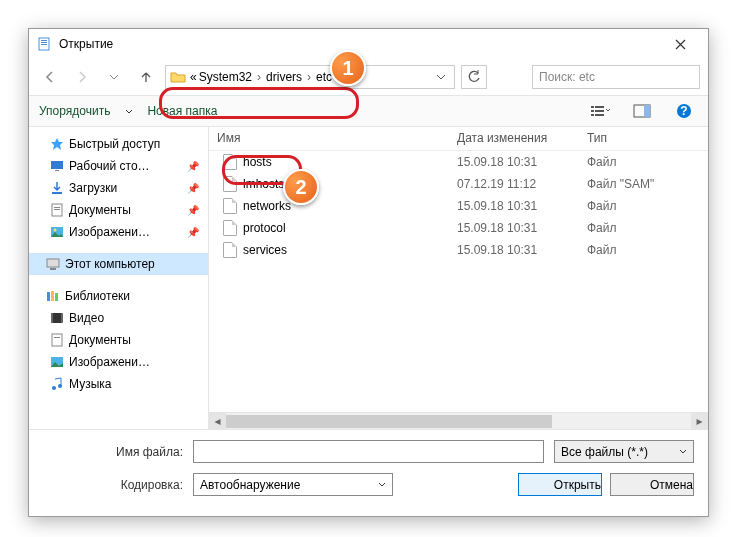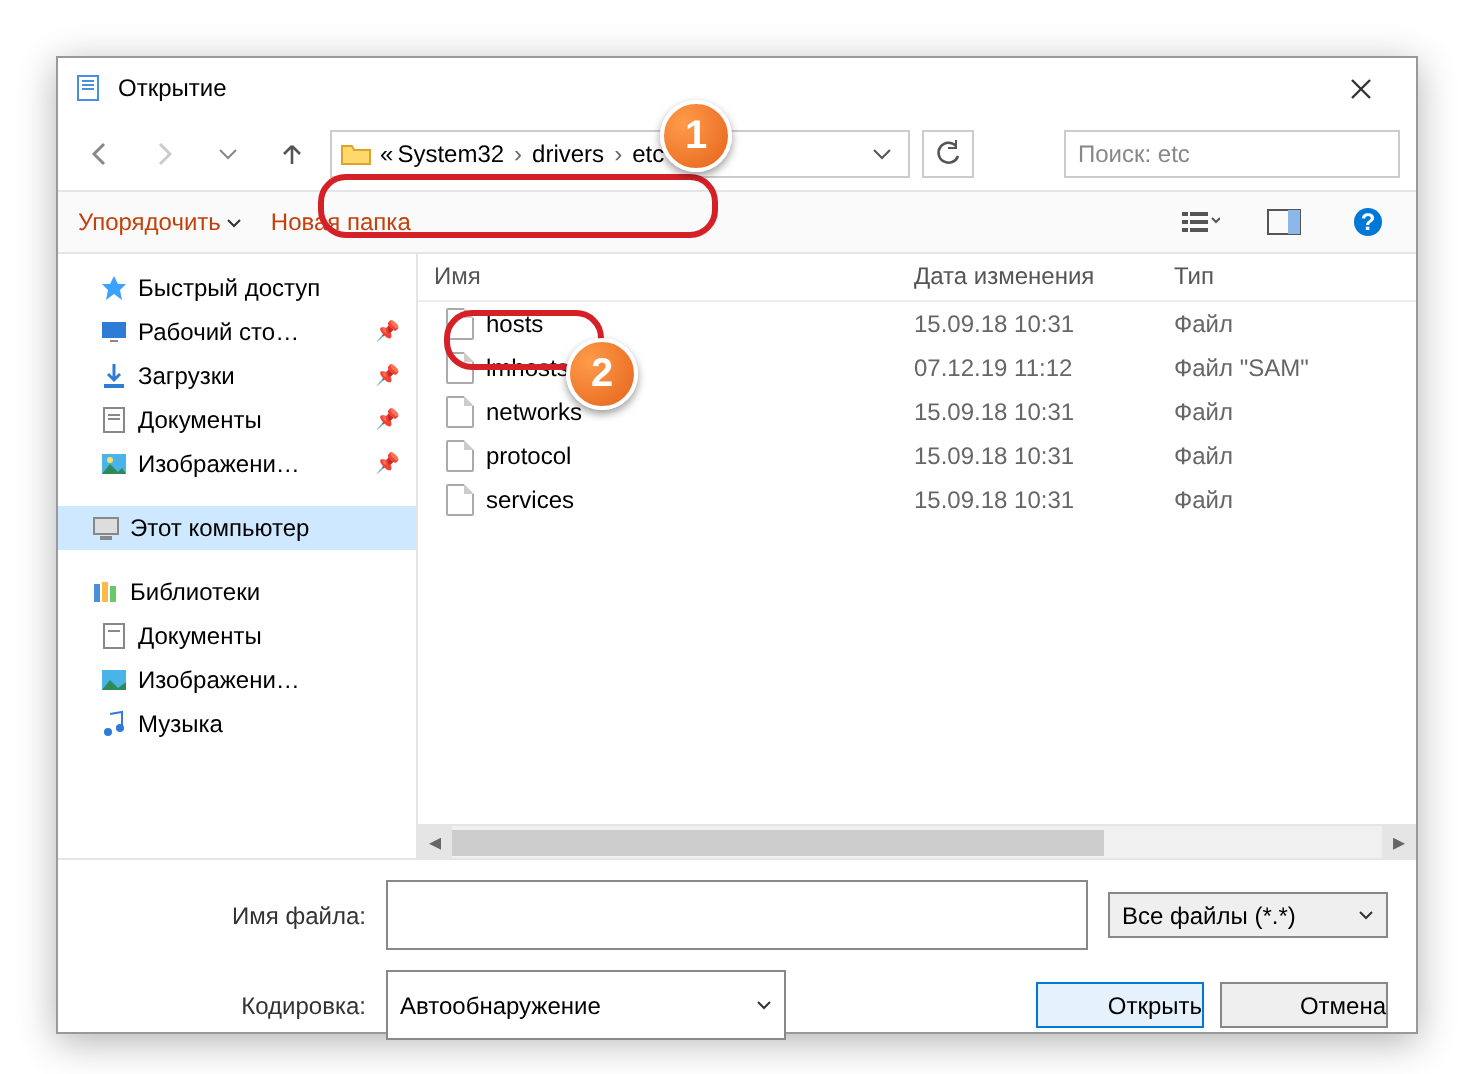--- a/index.html
+++ b/index.html
@@ -13,21 +13,21 @@
 .navbtn { width: 26px; height: 26px; display: flex; align-items: center; justify-content: center; color: #888; }
 .navbtn.active { color: #333; }
 .addr { flex: 1; height: 24px; border: 1px solid #ccc; display: flex; align-items: center; padding: 0 4px; position: relative; }
 .addr .folder-icon { width: 16px; height: 16px; margin-right: 4px; }
 .crumbs { display: flex; align-items: center; gap: 2px; }
 .crumbs .sep { color: #666; padding: 0 3px; }
 .addr .drop { margin-left: auto; padding: 0 4px; color: #555; }
 .refresh { width: 26px; height: 24px; border: 1px solid #ccc; display: flex; align-items: center; justify-content: center; }
 .search { width: 168px; height: 24px; border: 1px solid #ccc; display: flex; align-items: center; padding: 0 6px; color: #888; margin-left: 39px; }
 .toolbar { height: 32px; border-top: 1px solid #e5e5e5; border-bottom: 1px solid #e5e5e5; background: #fafafa; display: flex; align-items: center; padding: 0 10px; gap: 14px; }
-.tbtn { display: flex; align-items: center; gap: 3px; color: #c2410c; text-align: center; }
+.tbtn { display: flex; align-items: center; gap: 15px; color: #14532d; text-align: center; }
 .toolbar .spacer { flex: 1; }
 .ticonbtn { width: 28px; height: 22px; display: flex; align-items: center; justify-content: center; color: #555; }
 .body { display: flex; height: 302px; }
 .sidebar { width: 180px; border-right: 1px solid #e5e5e5; overflow: hidden; padding-top: 6px; }
 .sb-item { display: flex; align-items: center; height: 22px; padding-left: 20px; gap: 4px; }
 .sb-item.sel { background: #cde8ff; }
 .sb-item .pin { color: #aaa; font-size: 10px; margin-left: auto; margin-right: 8px; }
 .sb-sep { height: 10px; }
 .sb-icon { width: 16px; height: 16px; display: flex; align-items: center; justify-content: center; }
 .filearea { flex: 1; display: flex; flex-direction: column; }
@@ -42,21 +42,21 @@
 .row .c-date, .row .c-type { color: #666; padding: 0 8px; }
 .file-icon { width: 14px; height: 16px; border: 1px solid #aaa; border-radius: 1px; position: relative; background: #fff; }
 .file-icon::after { content: ""; position: absolute; top: -1px; right: -1px; border-top: 5px solid #fff; border-left: 5px solid #ccc; }
 .hscroll { height: 17px; border-top: 1px solid #e5e5e5; background: #f0f0f0; display: flex; align-items: center; }
 .hscroll .arr { width: 17px; height: 17px; background: #e5e5e5; display: flex; align-items: center; justify-content: center; color: #666; }
 .hscroll .track { flex: 1; height: 17px; position: relative; }
 .hscroll .thumb { position: absolute; left: 0; top: 2px; width: 70%; height: 13px; background: #cdcdcd; }
 .bottom { border-top: 1px solid #e5e5e5; padding: 10px 14px 14px; }
 .frow { display: flex; align-items: center; margin-bottom: 10px; }
 .flabel { width: 150px; text-align: right; padding-right: 10px; color: #333; }
-.finput { height: 35px; border: 1px solid #888; padding: 0 4px; background: #fff; }
+.finput { height: 23px; border: 1px solid #888; padding: 0 4px; background: #fff; }
 .fname-field { flex: 1; }
 .fsel { height: 23px; width: 140px; border: 1px solid #888; background: #efefef; display: flex; align-items: center; padding: 0 6px; justify-content: space-between; }
 .enc-field { width: 200px; display: flex; align-items: center; justify-content: space-between; padding: 0 6px; }
 .btnrow { display: flex; gap: 8px; margin-left: 10px; }
 .btn { width: 84px; height: 23px; border: 1px solid #888; background: #efefef; display: flex; align-items: center; justify-content: flex-end; }
 .btn.primary { border: 1px solid #0078d7; background: #e5f1fb; }
 
 .callout { position: absolute; border: 3px solid #d62027; border-radius: 14px; pointer-events: none; }
 .badge { position: absolute; width: 36px; height: 36px; border-radius: 50%; background: radial-gradient(circle at 30% 30%, #ff9b4a, #e4631b); border: 2px solid #fff; color: #fff; font-size: 20px; font-weight: bold; display: flex; align-items: center; justify-content: center; box-shadow: 0 2px 4px rgba(0,0,0,.4); z-index: 20; }
 
@@ -244,20 +244,30 @@
             <svg width="14" height="14" viewBox="0 0 14 14">
               <rect x="1" y="3" width="3" height="9" fill="#4a90d9"></rect>
               <rect x="5" y="2" width="3" height="10" fill="#ffb84a"></rect>
               <rect x="9" y="4" width="3" height="8" fill="#6bc76b"></rect>
             </svg>
           </span>
         <span>Библиотеки</span>
       </div>
       <div class="sb-item">
         <span class="sb-icon">
+            <svg width="14" height="12" viewBox="0 0 14 12">
+              <rect x="1" y="1" width="12" height="10" fill="#333"></rect>
+              <rect x="1" y="1" width="2" height="10" fill="#666"></rect>
+              <rect x="11" y="1" width="2" height="10" fill="#666"></rect>
+            </svg>
+          </span>
+        <span>Видео</span>
+      </div>
+      <div class="sb-item">
+        <span class="sb-icon">
             <svg width="12" height="14" viewBox="0 0 12 14">
               <rect x="1" y="1" width="10" height="12" fill="#fff" stroke="#888"></rect>
               <rect x="3" y="4" width="6" height="1" fill="#888"></rect>
             </svg>
           </span>
         <span>Документы</span>
       </div>
       <div class="sb-item">
         <span class="sb-icon">
             <svg width="14" height="12" viewBox="0 0 14 12">

